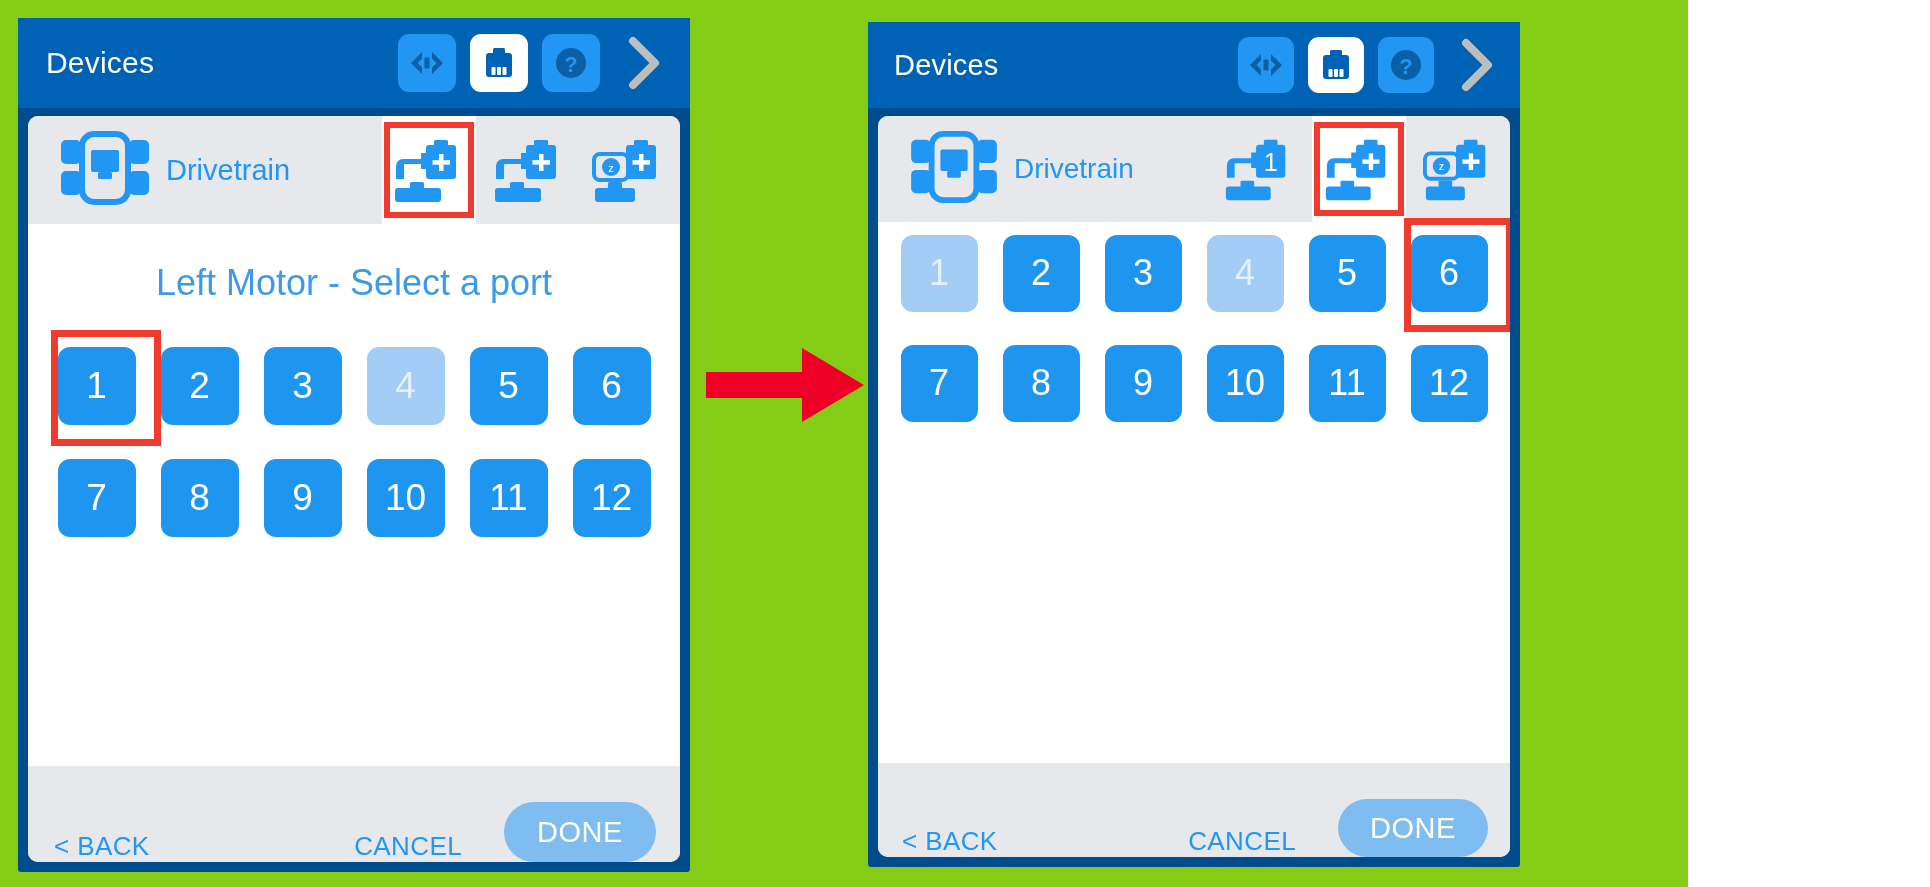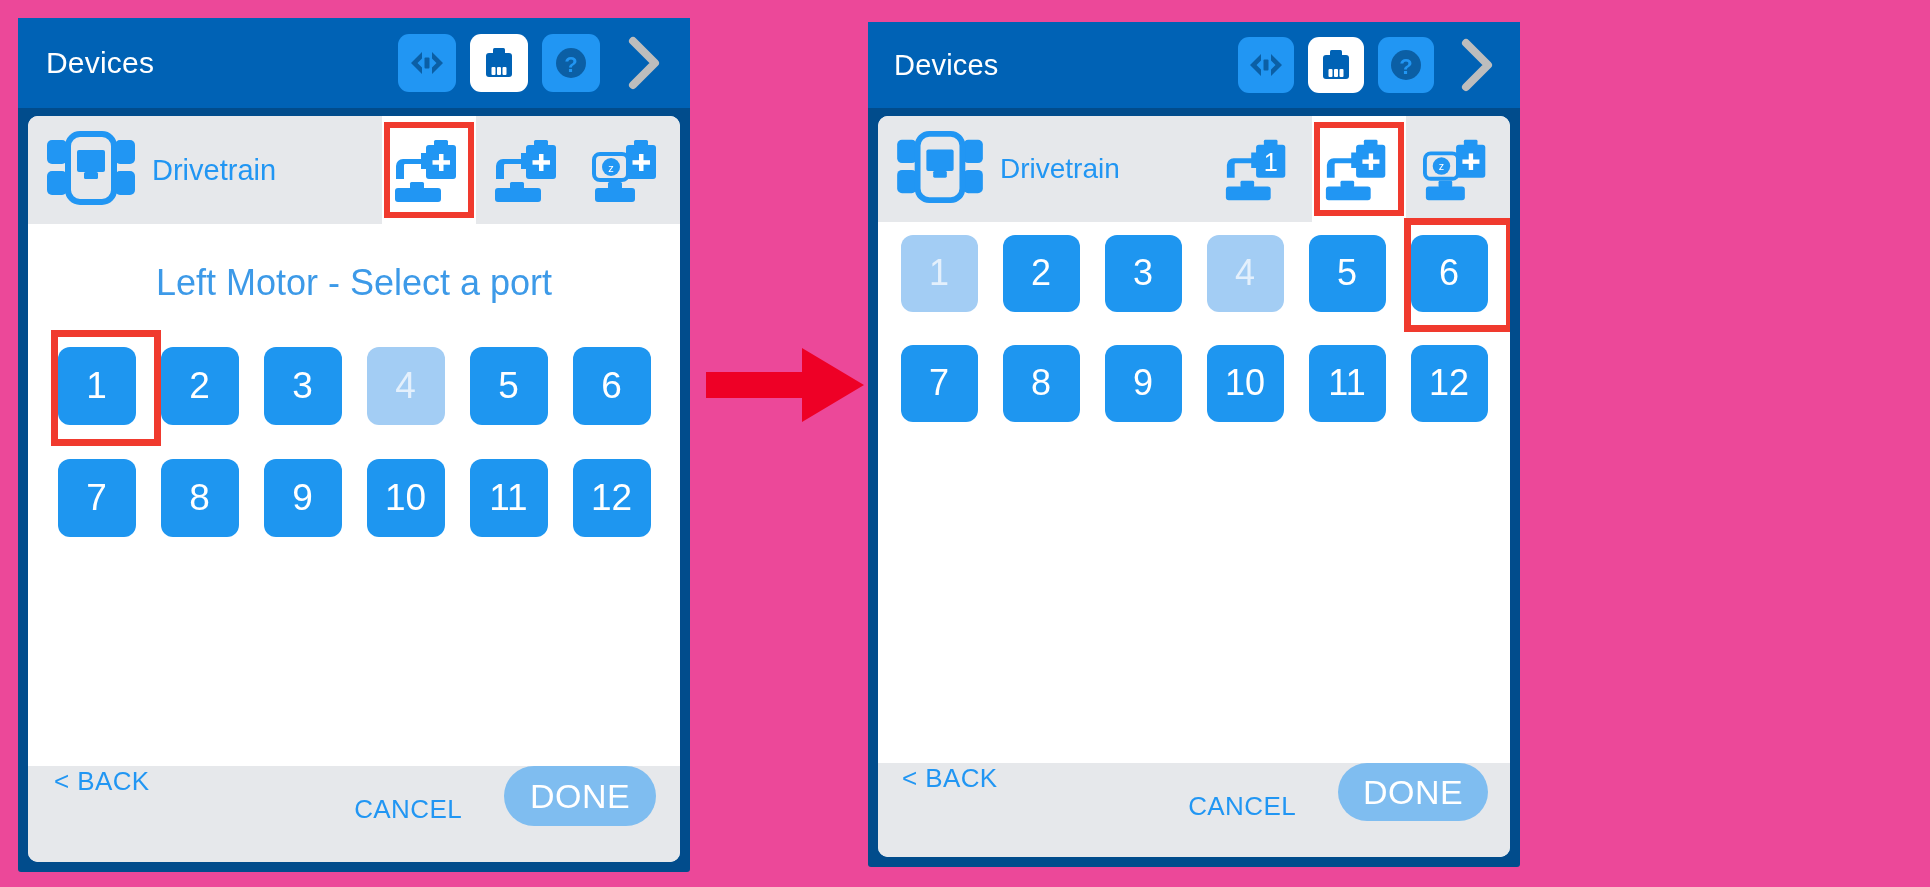--- a/index.html
+++ b/index.html
@@ -2,21 +2,21 @@
 <html><head>
 <meta charset="utf-8">
 <style>
   * { box-sizing: border-box; margin: 0; padding: 0; }
   html, body {
     width: 1930px; height: 887px;
     background: #ffffff;
     font-family: "Liberation Sans", sans-serif;
     overflow: hidden;
   }
-  .stage { position: relative; width: 1930px; height: 887px; background:#ec4899;text-decoration:underline; }
+  .stage { position: relative; width: 1688px; height: 887px; background:#84cc16;text-decoration:underline; }
 
   
   .device {
     position: absolute;
     background: #014c8c;
     border-radius: 3px;
   }
   #panel-left  { left: 18px;  top: 18px;  width: 672px; height: 854px; }
   #panel-right { left: 868px; top: 22px;  width: 652px; height: 845px; }
 
@@ -54,21 +54,21 @@
     display: flex; flex-direction: column;
   }
   #panel-left  .screen { top: 98px; }
   #panel-right .screen { top: 94px; }
 
   
   .device-row {
     background: #e6e8eb;
     display: flex; align-items: center;
     flex: 0 0 auto;
-    padding-left: 16px;
+    padding-left: 30px;
     position: relative;
   }
   #panel-left  .device-row { height: 108px; }
   #panel-right .device-row { height: 106px; }
 
   .dt-icon { flex: 0 0 auto; margin-right: 14px; }
   .dt-label { color: #2196f3; font-weight: 400; flex: 1; }
   #panel-left  .dt-label { font-size: 29px; }
   #panel-right .dt-label { font-size: 28px; }
 
@@ -121,31 +121,31 @@
   .port-cell.boxed::after {
     content: ""; position: absolute;
     left: 6px; top: -4px; width: 96px; height: 102px;
     border: 7px solid #f03a2e; pointer-events: none;
   }
   #panel-right .port-cell.boxed::after { width: 95px; height: 100px; }
 
   
   .footer {
     background: #e6e8eb; flex: 0 0 auto;
-    display: flex; align-items: flex-start;
+    display: flex; align-items: flex-end;
     position: relative;
   }
   #panel-left  .footer { height: 96px; padding: 0 24px 0 26px; }
   #panel-right .footer { height: 94px; padding: 0 22px 0 24px; }
 
   .btn-back   { color: #2196f3; font-size: 26px; letter-spacing: .4px; cursor: pointer; }
   .btn-cancel { color: #2196f3; font-size: 26px; letter-spacing: .4px; cursor: pointer;
                 margin-left: auto; margin-right: 42px; margin-top: 28px; }
   .btn-done {
-    background: #7fbdf0; color: #ffffff; font-size: 34px; letter-spacing: .5px;
+    background: #7fbdf0; color: #ffffff; font-size: 29px; letter-spacing: .5px;
     border-radius: 34px; border: none; cursor: pointer;
     font-family: "Liberation Sans", sans-serif;
   }
   #panel-left  .btn-done { width: 152px; height: 60px; }
   #panel-right .btn-done { width: 150px; height: 58px; }
 
   
   #transition-arrow { position: absolute; left: 706px; top: 340px; width: 160px; height: 90px; }
 </style>
 </head>

